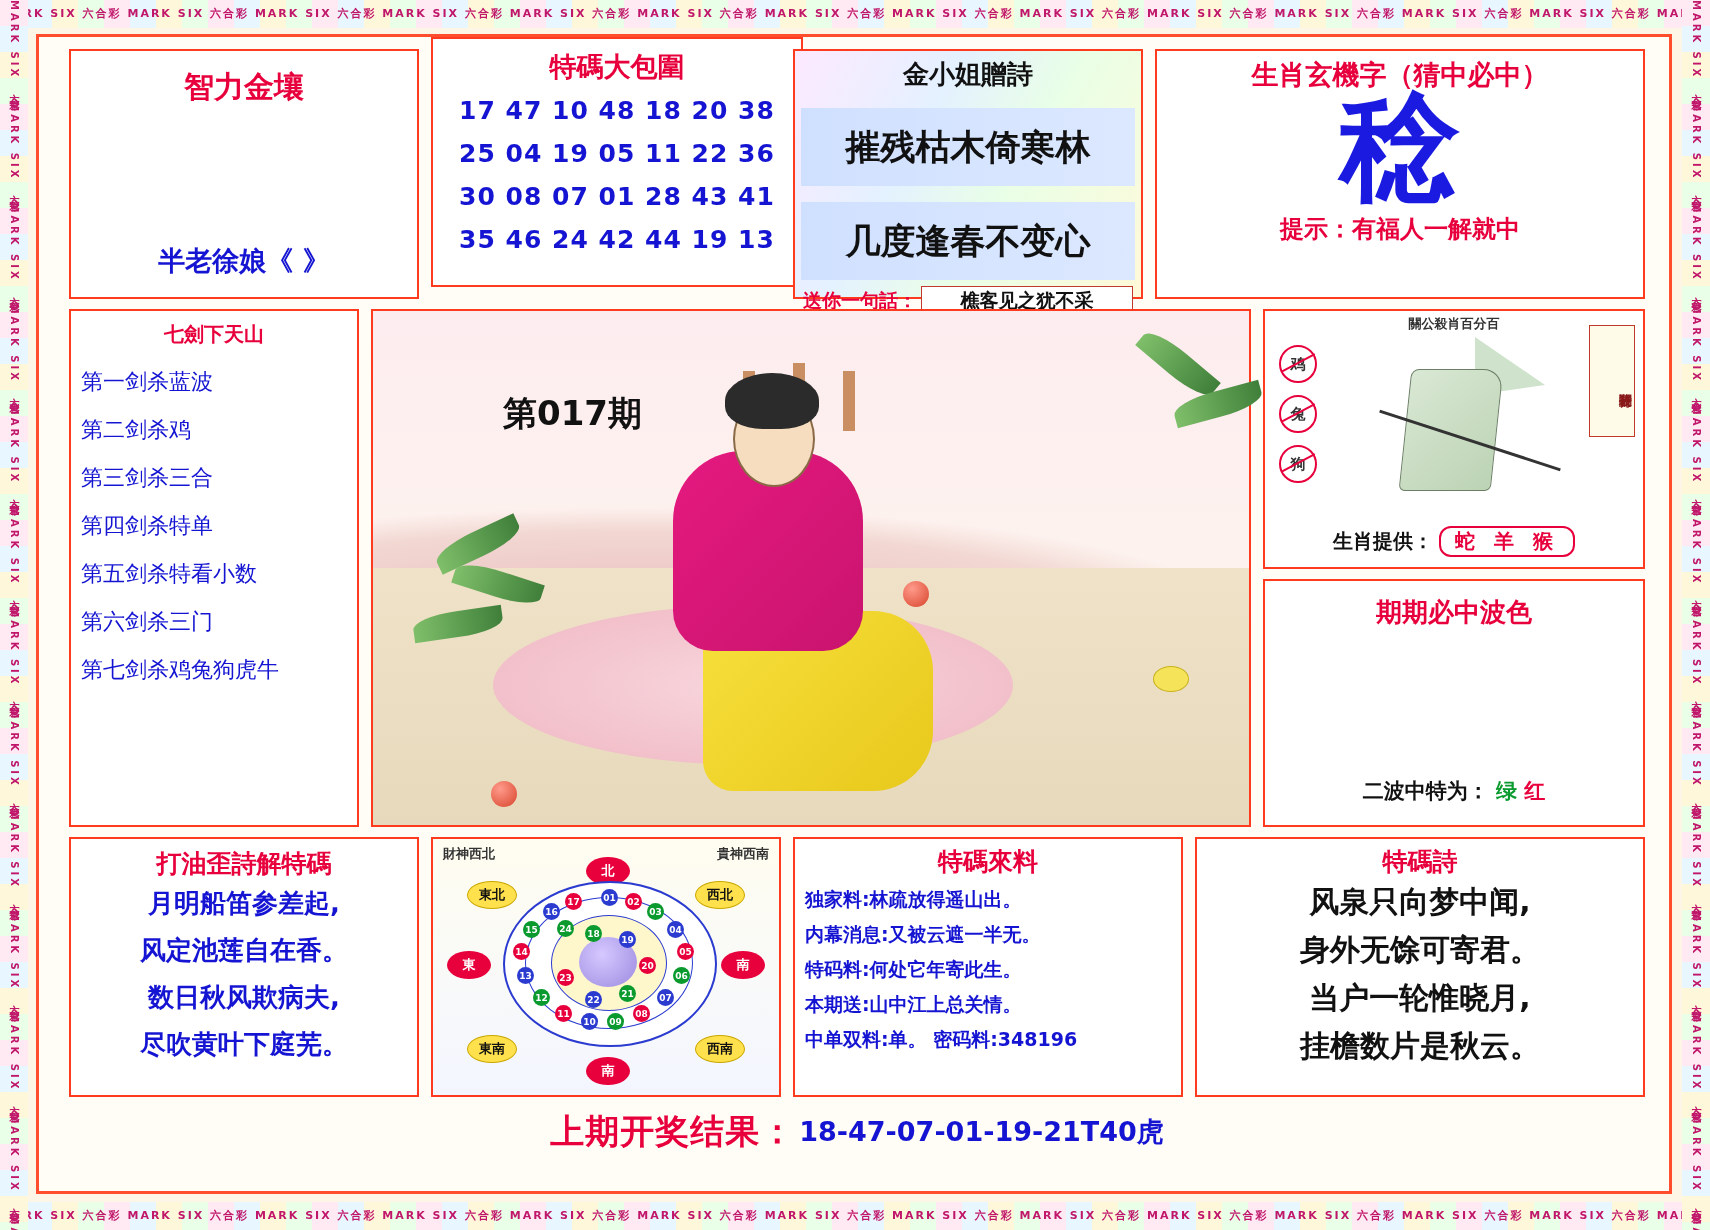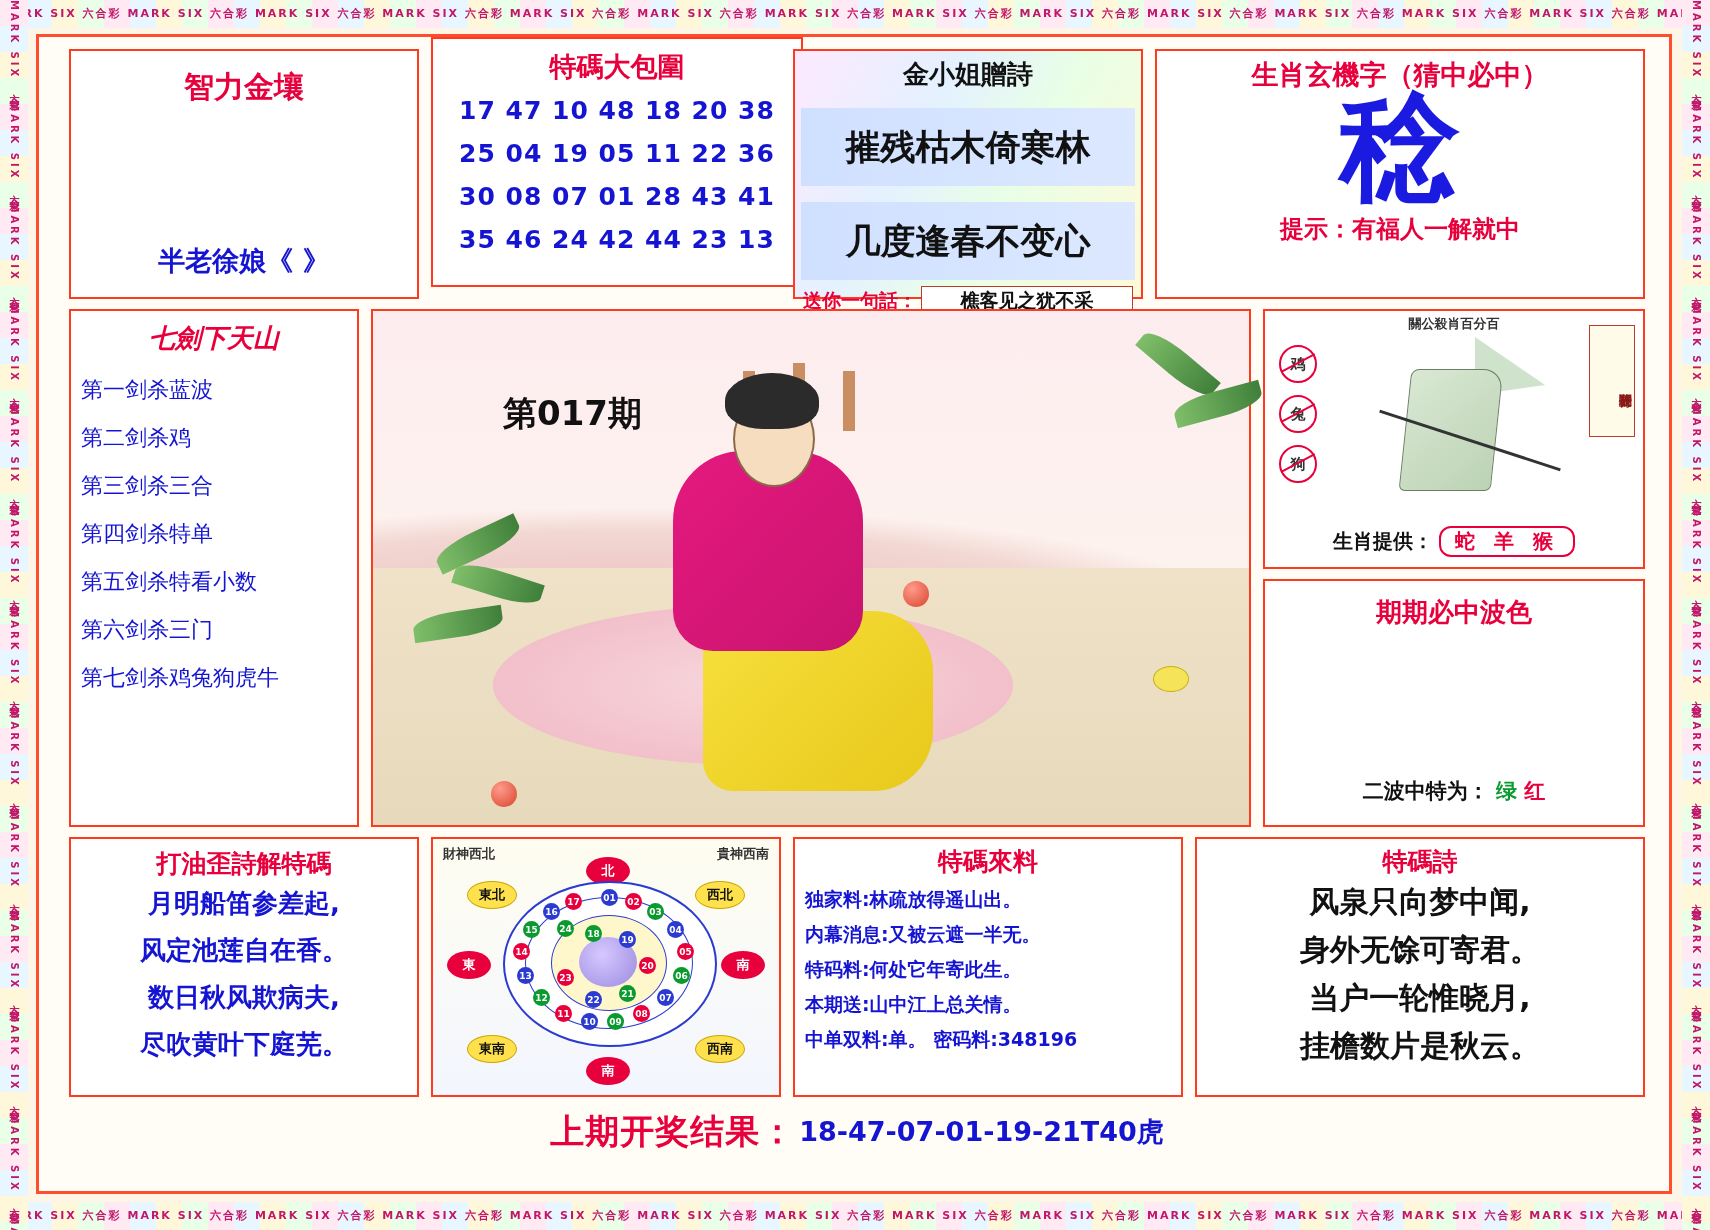--- a/index.html
+++ b/index.html
@@ -102,21 +102,21 @@
   #box-sx{left:1116px;top:12px;width:490px;height:250px;}
   #box-sx .t{font-size:27px;margin-top:6px;}
   #box-sx .big{
     text-align:center;font-size:120px;line-height:120px;color:#1a1ae0;
     font-weight:bold;margin-top:-6px;font-family:"DejaVu Serif", serif;
   }
   #box-sx .hint{text-align:center;font-size:24px;color:#e8003c;font-weight:bold;margin-top:6px;}
 
   
   #box-qijian{left:30px;top:272px;width:290px;height:518px;}
-  #box-qijian .t{font-size:26px;margin-top:10px;font-style:italic;}
+  #box-qijian .t{font-size:20px;margin-top:10px;}
   #box-qijian ul{list-style:none;margin:10px 0 0 0;padding:0;}
   #box-qijian li{
     color:#1414d2;font-size:22px;font-weight:normal;
     padding:0 0 0 10px;line-height:48px;white-space:nowrap;
   }
   #box-pic{left:332px;top:272px;width:880px;height:518px;
     background:linear-gradient(180deg,#fdeef0 0%,#f6f0e0 45%,#efe6d2 100%);}
   #box-pic .issue{
     position:absolute;left:130px;top:80px;font-size:34px;font-weight:bold;color:#111;
   }
@@ -295,21 +295,21 @@
       <div class="title-red t">智力金壤</div>
       <div class="sub">半老徐娘《   》</div>
     </div>
 
     <div class="box" id="box-dabao">
       <div class="title-red t">特碼大包圍</div>
       <div class="nums">
         <div>17 47 10 48 18 20 38</div>
         <div>25 04 19 05 11 22 36</div>
         <div>30 08 07 01 28 43 41</div>
-        <div>35 46 24 42 44 23 13</div>
+        <div>35 46 24 42 44 19 13</div>
       </div>
     </div>
 
     <div class="box" id="box-jin">
       <div class="t" style="text-align:center;">金小姐贈詩</div>
       <div class="poem">摧残枯木倚寒林</div>
       <div class="poem">几度逢春不变心</div>
       <div class="send">
         <span class="lbl">送你一句話：</span>
         <span class="val">樵客见之犹不采</span>

